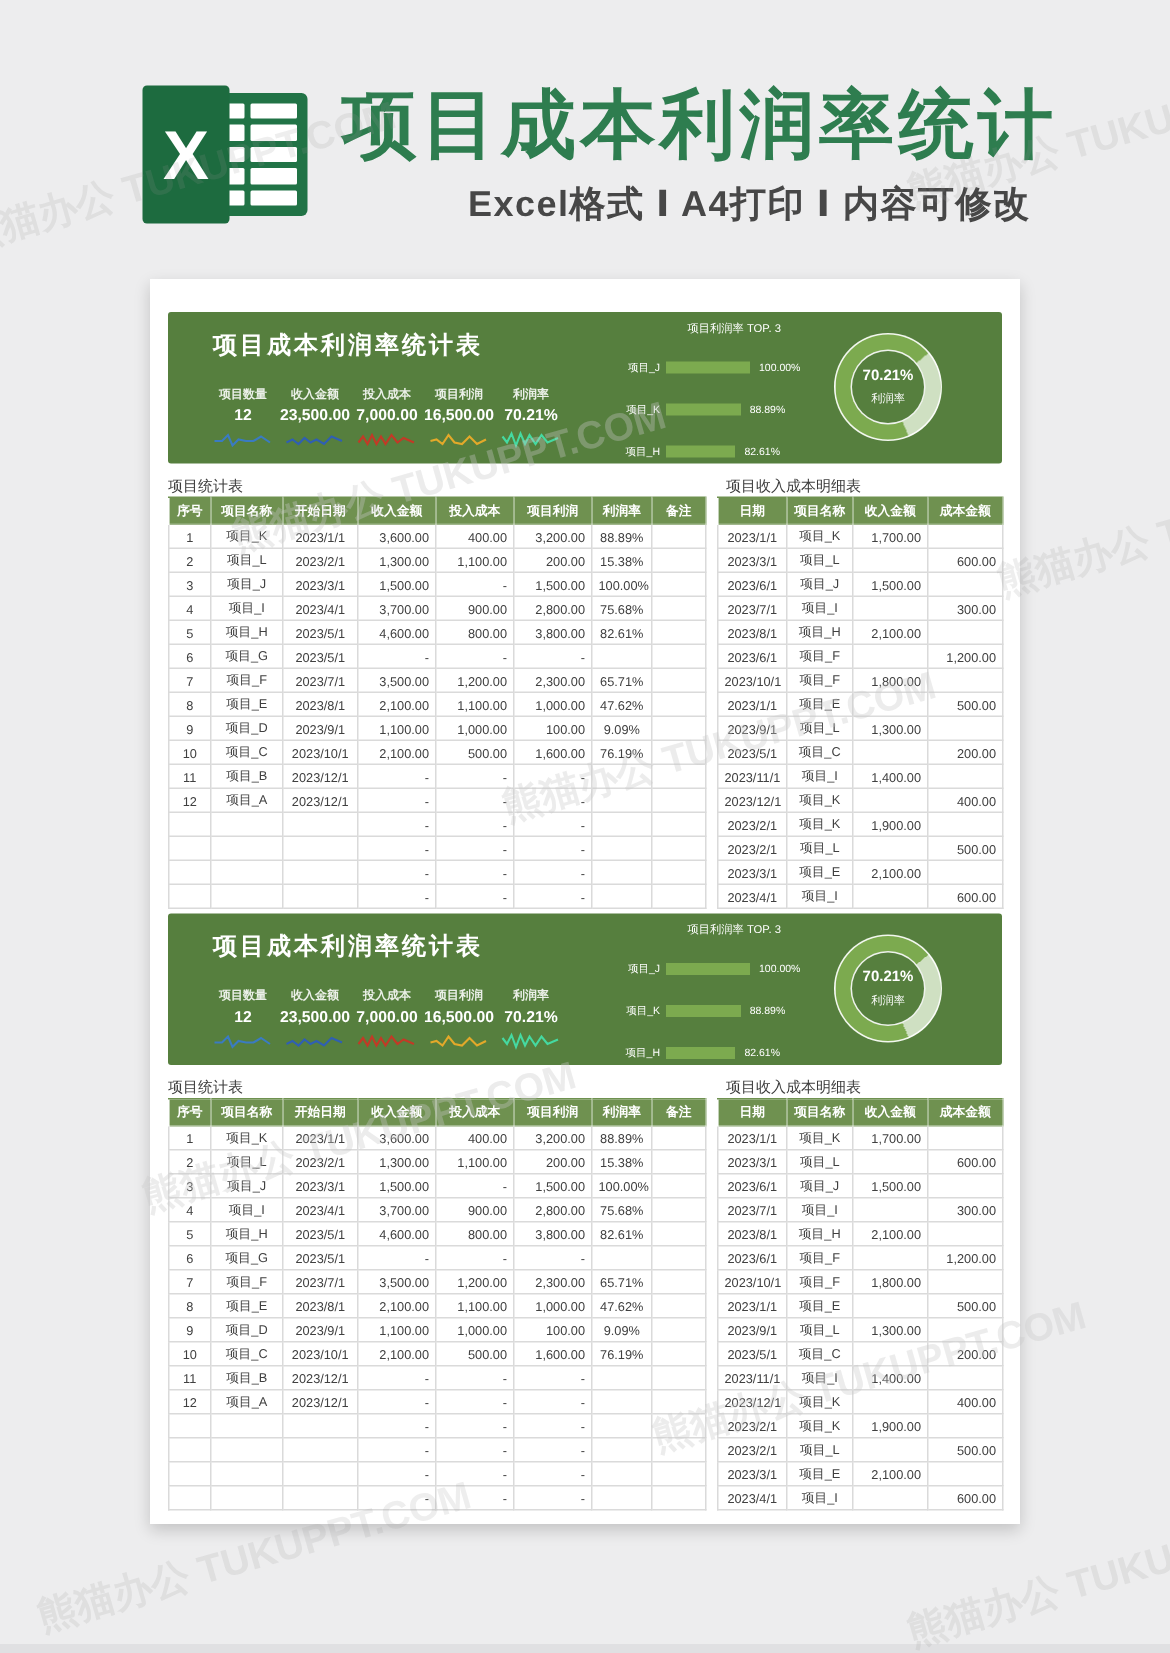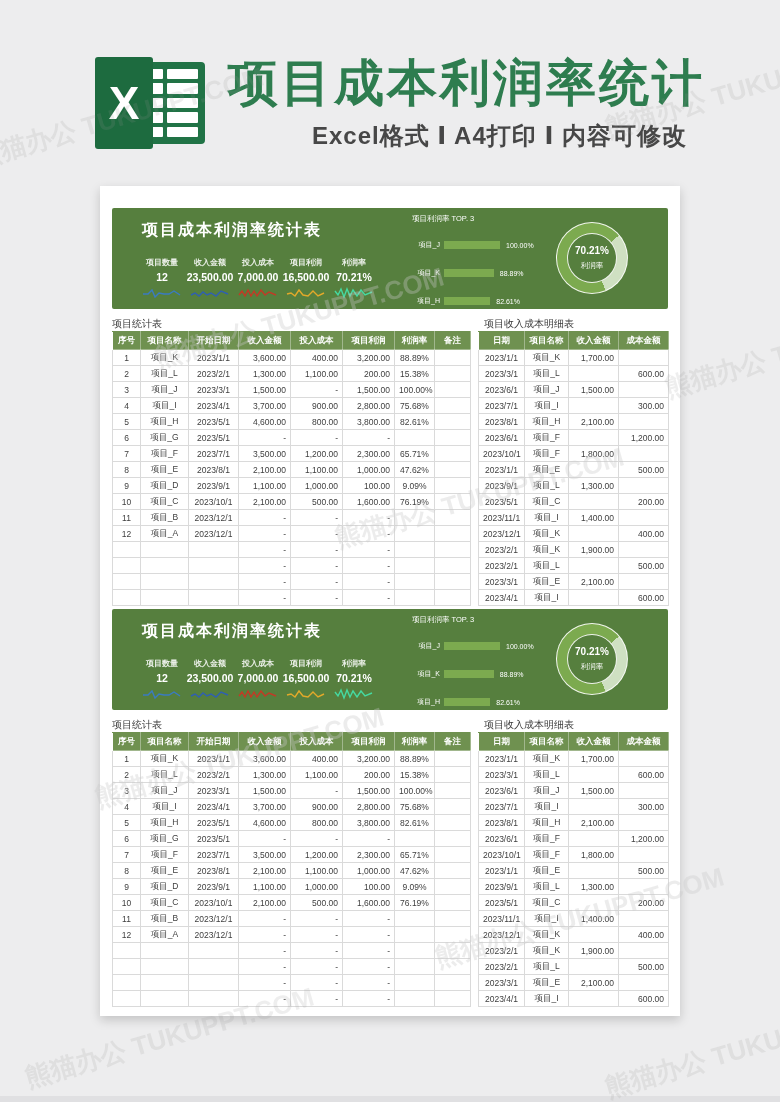--- a/index.html
+++ b/index.html
@@ -32,21 +32,21 @@
   .section{position:absolute;left:0;width:580px;height:415px;}
   .panel{position:absolute;left:12px;top:0;width:556px;height:101px;background:#567f3e;border-radius:2px;}
   .panel-title{position:absolute;left:30px;top:12px;color:#ffffff;font-size:16px;font-weight:bold;letter-spacing:2px;white-space:nowrap;}
   .stats{position:absolute;left:26px;top:49px;display:flex;}
   .stat{width:48px;text-align:center;}
   .stat-label{font-size:8px;color:rgba(255,255,255,0.88);white-space:nowrap;font-weight:bold;}
   .stat-value{font-size:10.5px;font-weight:bold;color:#ffffff;margin-top:3px;white-space:nowrap;}
   .spark{display:block;margin:3px auto 0;}
 
   .top3{position:absolute;left:300px;top:6px;width:155px;}
-  .top3-title{text-align:left;color:#ffffff;font-size:7.5px;white-space:nowrap;}
+  .top3-title{text-align:center;color:#ffffff;font-size:7.5px;white-space:nowrap;}
   .bar-row{position:absolute;left:0;height:10px;display:flex;align-items:center;width:155px;}
   .bar-row.b0{top:26px;} .bar-row.b1{top:54px;} .bar-row.b2{top:82px;}
   .bar-label{width:28px;text-align:right;color:#ffffff;font-size:7px;margin-right:4px;white-space:nowrap;}
   .bar-fill{height:8px;background:#7caa4f;}
   .bar-value{color:#ffffff;font-size:7px;margin-left:6px;white-space:nowrap;}
 
   .donut-wrap{position:absolute;left:444px;top:14px;width:72px;height:72px;}
   .donut{position:absolute;inset:0;border-radius:50%;border:1.5px solid rgba(255,255,255,0.9);box-sizing:border-box;}
   .donut-hole{position:absolute;inset:11px;border-radius:50%;background:#567f3e;border:1.5px solid rgba(255,255,255,0.9);
     box-sizing:border-box;display:flex;flex-direction:column;align-items:center;justify-content:center;}

